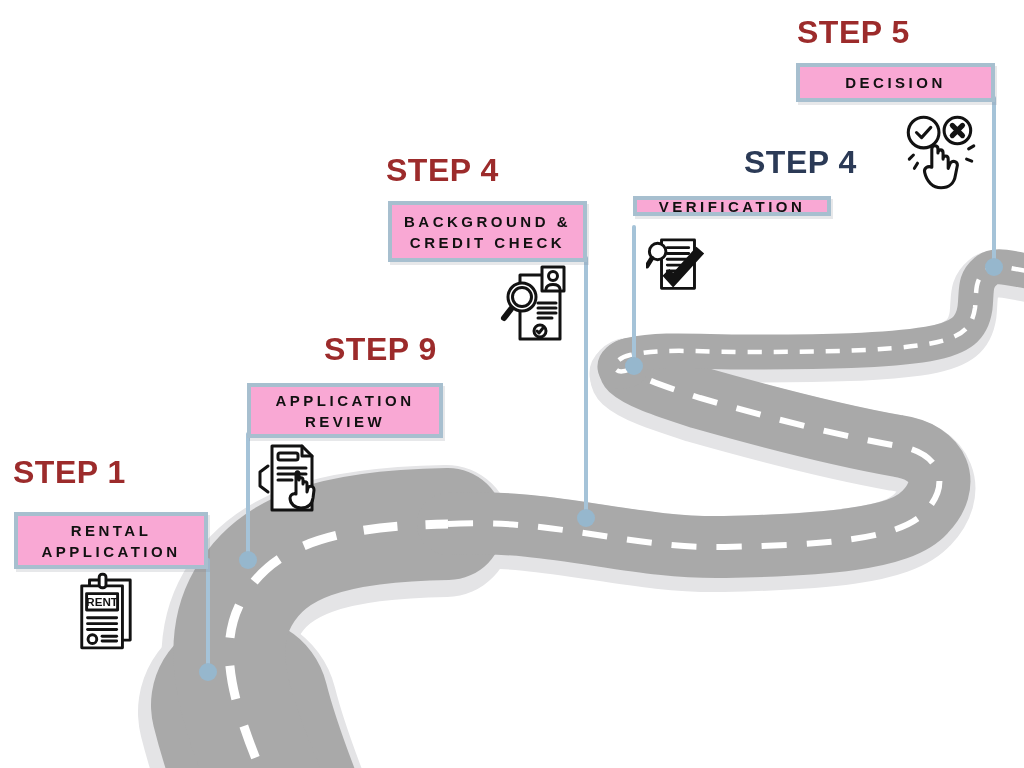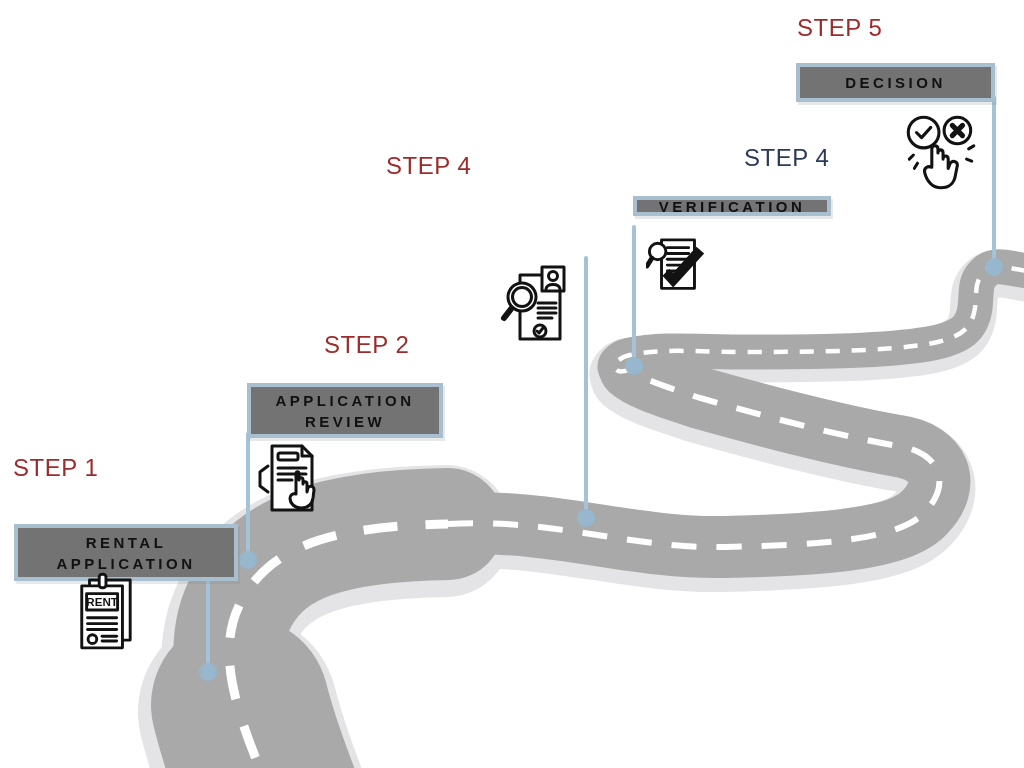--- a/index.html
+++ b/index.html
@@ -9,28 +9,28 @@
   }
   #road-svg{position:absolute;left:0;top:0;width:1024px;height:768px;}
 
   .edge{fill:none;stroke:#e4e4e6;stroke-linecap:round;}
   .surface{fill:none;stroke:#a9a9a9;stroke-linecap:round;}
   .dashline{fill:none;stroke:#ffffff;stroke-linecap:butt;}
   .connector{stroke:#a5c3d8;stroke-width:4;stroke-linecap:round;}
   .dot{fill:#96b7cd;}
 
   .step-title{
-    position:absolute;font-weight:normal;font-size:24px;letter-spacing:.5px;
+    position:absolute;font-weight:bold;font-size:32px;letter-spacing:.5px;
     white-space:nowrap;line-height:1;
   }
   .red{color:#9c2b2b;}
   .navy{color:#2b3a56;margin-left:40px;}
 
   .step-box{
-    position:absolute;background:#737373;border:4px solid #a7bfcf;
+    position:absolute;background:#f9a8d4;border:4px solid #a7bfcf;
     box-shadow:2px 3px 0 rgba(120,130,140,.18);
     display:flex;flex-direction:column;align-items:center;justify-content:center;
     text-align:center;box-sizing:border-box;
   }
   .step-box span{
     display:block;color:#111;font-weight:bold;font-size:15px;
     letter-spacing:3.5px;line-height:21px;white-space:nowrap;
   }
   .step-icon{position:absolute;text-align:right;}
   .step-icon svg{width:100%;height:100%;}
@@ -73,59 +73,63 @@
       <line class="connector" x1="994" y1="98" x2="994" y2="267"></line>
       <circle class="dot" cx="208" cy="672" r="9"></circle>
       <circle class="dot" cx="248" cy="560" r="9"></circle>
       <circle class="dot" cx="586" cy="518" r="9"></circle>
       <circle class="dot" cx="634" cy="366" r="9"></circle>
       <circle class="dot" cx="994" cy="267" r="9"></circle>
     </g>
   </svg>
 
   <div class="step-title red" style="left:13px;top:456px;">STEP 1</div>
-  <div class="step-box" style="left:14px;top:524px;width:224px;height:57px;">
+  <div class="step-box" style="left:14px;top:512px;width:194px;height:57px;">
     <span>RENTAL</span>
     <span>APPLICATION</span>
   </div>
   <div class="step-icon" style="left:74px;top:572px;width:62px;height:80px;">
     <svg viewBox="0 0 64 82">
       <rect class="ic icw" x="16" y="8" width="42" height="62"></rect>
       <rect class="ic icw" x="8" y="14" width="42" height="64"></rect>
       <rect class="ic icw" x="26" y="2" width="7" height="14" rx="3"></rect>
       <rect class="ic icw" x="13" y="22" width="32" height="17"></rect>
       <text x="29" y="35" text-anchor="middle" font-size="12" font-weight="bold" fill="#121212" font-family="Liberation Sans, sans-serif">RENT</text>
       <line class="ic" x1="14" y1="47" x2="44" y2="47"></line>
       <line class="ic" x1="14" y1="53" x2="44" y2="53"></line>
       <line class="ic" x1="14" y1="59" x2="44" y2="59"></line>
       <circle class="ic" cx="19" cy="69" r="4.5"></circle>
       <line class="ic" x1="29" y1="66" x2="44" y2="66"></line>
       <line class="ic" x1="29" y1="71" x2="44" y2="71"></line>
     </svg>
   </div>
 
-  <div class="step-title red" style="left:324px;top:333px;">STEP 2</div>
+  <div class="step-title red" style="left:324px;top:333px;">STEP 9</div>
   <div class="step-box" style="left:247px;top:383px;width:196px;height:55px;">
     <span>APPLICATION</span>
     <span>REVIEW</span>
   </div>
   <div class="step-icon" style="left:258px;top:440px;width:64px;height:76px;">
     <svg viewBox="0 0 64 76">
       <path class="ic" d="M10,26 L2,32 L2,46 L10,52"></path>
       <path class="ic icw" d="M14,6 H44 L54,16 V70 H14 Z"></path>
       <path class="ic" d="M44,6 V16 H54"></path>
       <rect class="ic" x="20" y="13" width="20" height="7" rx="2"></rect>
       <line class="ic" x1="20" y1="28" x2="48" y2="28"></line>
       <line class="ic" x1="20" y1="34" x2="48" y2="34"></line>
       <line class="ic" x1="20" y1="40" x2="34" y2="40"></line>
       <path class="ic icw" d="M38,34 L38,54 C35,53 32,55 32,58 C32,64 37,68 43,68 C50,68 54,64 55,58 L56,50 C56,46 52,45 50,48 L49,52 L49,44 C49,41 45,41 45,44 L45,40 C45,37 41,37 41,40 L41,34 C41,31 38,31 38,34 Z"></path>
     </svg>
   </div>
 
   <div class="step-title red" style="left:386px;top:154px;">STEP 4</div>
+  <div class="step-box" style="left:388px;top:201px;width:199px;height:61px;">
+    <span>BACKGROUND &amp;</span>
+    <span>CREDIT CHECK</span>
+  </div>
   <div class="step-icon" style="left:500px;top:265px;width:68px;height:82px;">
     <svg viewBox="0 0 68 82">
       <rect class="ic icw" x="20" y="10" width="40" height="64"></rect>
       <rect class="ic icw" x="42" y="2" width="22" height="24"></rect>
       <circle class="ic" cx="53" cy="11" r="4.5"></circle>
       <path class="ic" d="M46,24 C47,18 59,18 60,24"></path>
       <line class="ic" x1="38" y1="38" x2="56" y2="38"></line>
       <line class="ic" x1="38" y1="43" x2="56" y2="43"></line>
       <line class="ic" x1="38" y1="48" x2="56" y2="48"></line>
       <line class="ic" x1="38" y1="53" x2="52" y2="53"></line>

